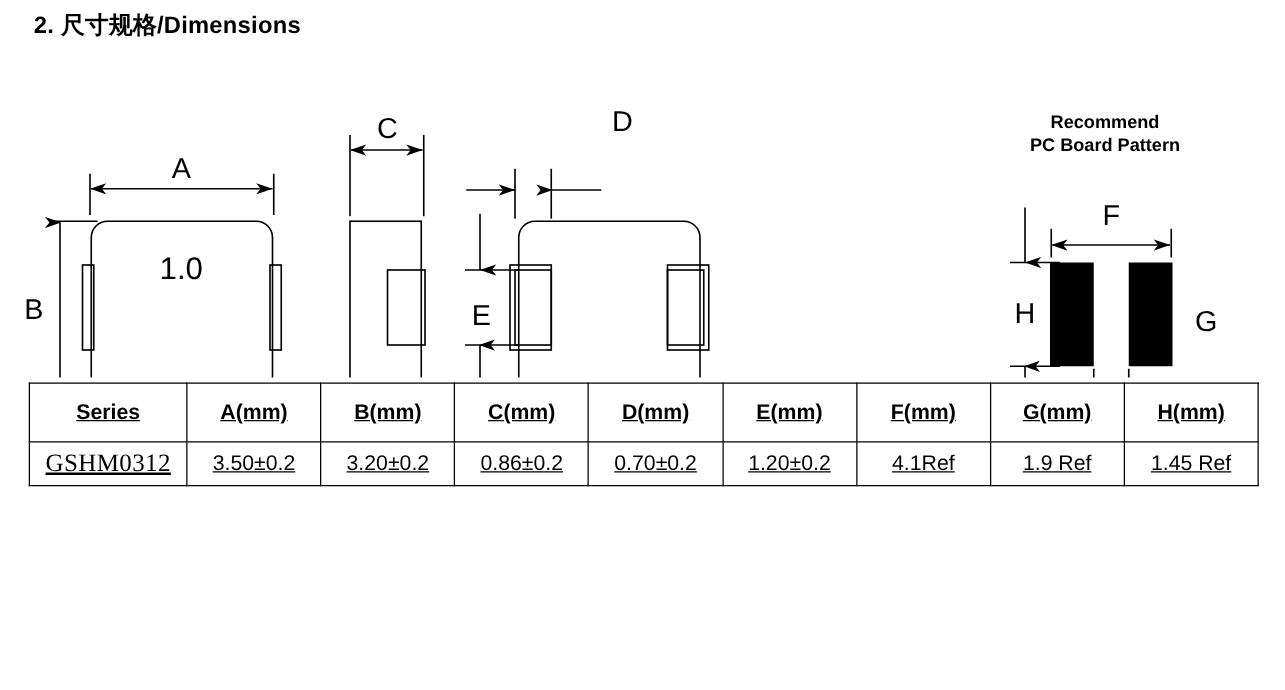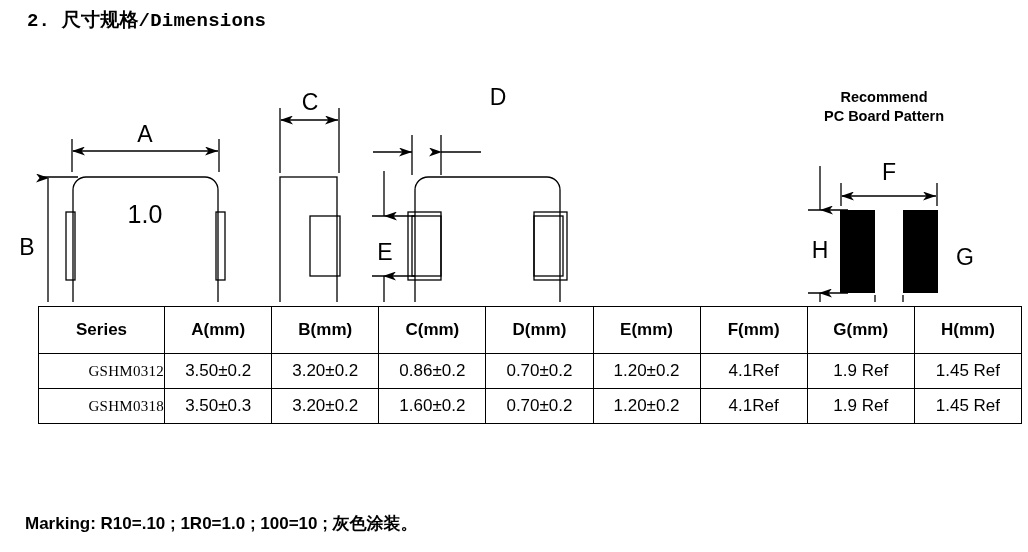--- a/index.html
+++ b/index.html
@@ -10,29 +10,28 @@
     color:#000000;
     -webkit-font-smoothing:antialiased;
   }
   .page{position:absolute;left:0;top:0;width:1028px;height:552px;}
 
   
   .title{
     position:absolute;left:27px;top:7px;
     font-size:19px;font-weight:bold;letter-spacing:0.2px;
     white-space:nowrap;
-    font-family:Liberation Mono, monospace;
   }
 
   
   .drawings{position:absolute;left:0;top:40px;width:1028px;height:262px;}
   .svgwrap{position:absolute;left:0;top:0;}
 
   
-  .tbl-wrap{position:absolute;left:38px;top:306px;width:817px;}
+  .tbl-wrap{position:absolute;left:23px;top:306px;width:817px;text-decoration:underline;}
   table.dims{
     border-collapse:collapse;
     width:984px;
     table-layout:fixed;
   }
   table.dims th,table.dims td{
     border:1.6px solid #000000;
     text-align:center;
     vertical-align:middle;
     padding:0;
@@ -40,23 +39,22 @@
     font-size:17px;
     white-space:nowrap;
   }
   table.dims th{
     height:46px;
     font-weight:bold;
     font-size:17px;
   }
   table.dims td.series{
     font-family:"Liberation Serif","DejaVu Serif",serif;
-    font-size:15px;
+    font-size:20px;
     letter-spacing:0.3px;
-    text-align:right;
   }
   col.c-series{width:126px;}
   col.c-dim{width:107px;}
 
   
   .marking{
     position:absolute;left:25px;top:512px;
     font-size:17px;font-weight:bold;white-space:nowrap;
   }
 
@@ -203,30 +201,18 @@
           <td class="series">GSHM0312</td>
           <td>3.50±0.2</td>
           <td>3.20±0.2</td>
           <td>0.86±0.2</td>
           <td>0.70±0.2</td>
           <td>1.20±0.2</td>
           <td>4.1Ref</td>
           <td>1.9 Ref</td>
           <td>1.45 Ref</td>
         </tr>
-        <tr>
-          <td class="series">GSHM0318</td>
-          <td>3.50±0.3</td>
-          <td>3.20±0.2</td>
-          <td>1.60±0.2</td>
-          <td>0.70±0.2</td>
-          <td>1.20±0.2</td>
-          <td>4.1Ref</td>
-          <td>1.9 Ref</td>
-          <td>1.45 Ref</td>
-        </tr>
       </tbody>
     </table>
   </div>
 
-  <div class="marking">Marking: R10=.10 ; 1R0=1.0 ; 100=10 ; 灰色涂装。</div>
 
 </div>
 
 </body></html>

